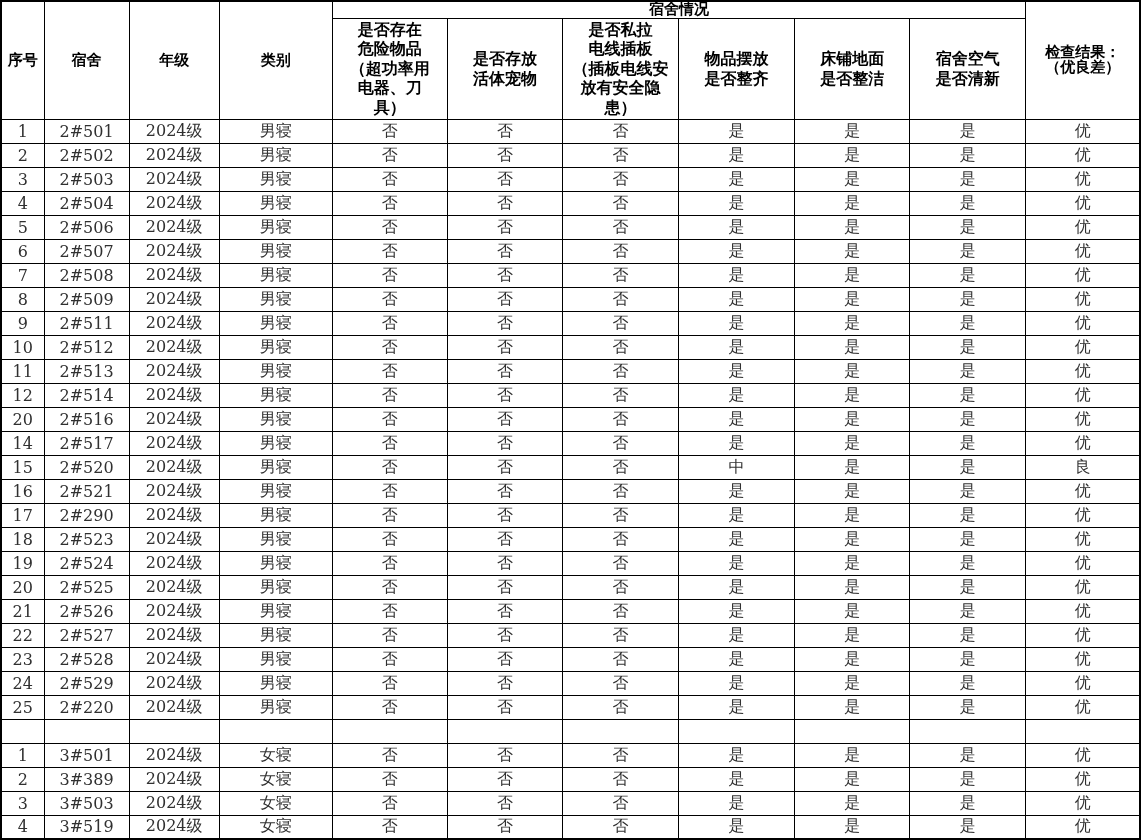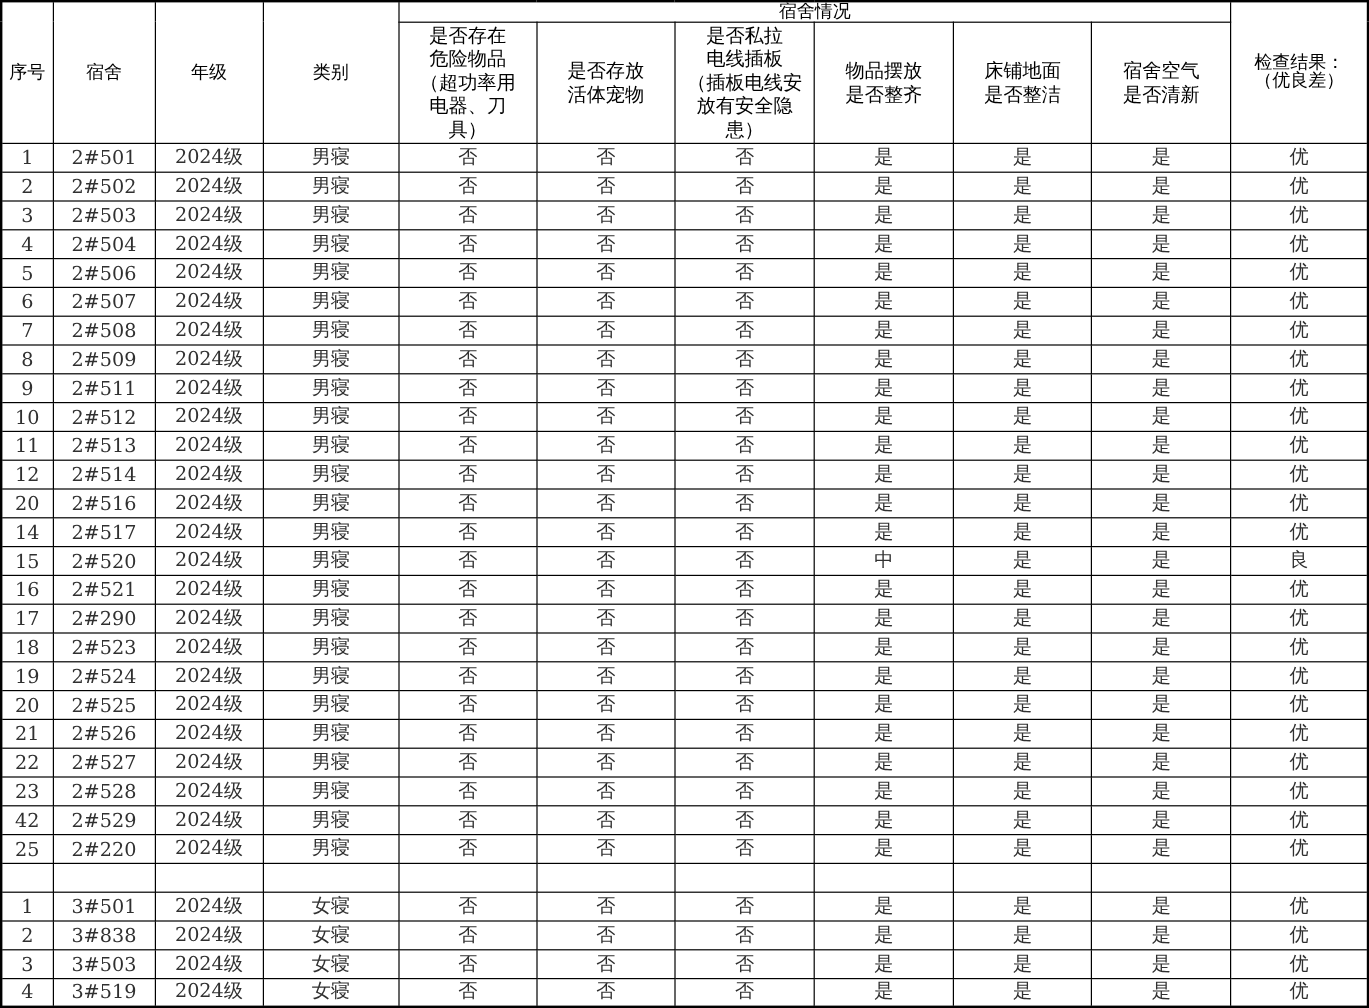--- a/index.html
+++ b/index.html
@@ -16,21 +16,21 @@
     font-family: "DejaVu Serif", "Liberation Serif", serif;
   }
   table.sheet th, table.sheet td {
     border: 1px solid #000000;
     text-align: center;
     vertical-align: middle;
     padding: 0 2px;
     overflow: hidden;
   }
   table.sheet th {
-    font-weight: normal;
+    font-weight: bold;
     color: #000000;
     font-size: 16px;
     line-height: 1.22;
     white-space: pre-line;
   }
   tr.group-header-row { height: 17px; }
   tr.group-header-row th { font-size: 15px; line-height: 1; }
   tr.sub-header-row { height: 101px; }
   table.sheet tbody tr { height: 24px; }
   table.sheet tbody td {
@@ -381,21 +381,21 @@
         <td>男寝</td>
         <td>否</td>
         <td>否</td>
         <td>否</td>
         <td>是</td>
         <td>是</td>
         <td>是</td>
         <td>优</td>
       </tr>
       <tr>
-        <td>42</td>
+        <td>24</td>
         <td>2#529</td>
         <td>2024级</td>
         <td>男寝</td>
         <td>否</td>
         <td>否</td>
         <td>否</td>
         <td>是</td>
         <td>是</td>
         <td>是</td>
         <td>优</td>
@@ -434,21 +434,21 @@
         <td>否</td>
         <td>否</td>
         <td>否</td>
         <td>是</td>
         <td>是</td>
         <td>是</td>
         <td>优</td>
       </tr>
       <tr>
         <td>2</td>
-        <td>3#838</td>
+        <td>3#389</td>
         <td>2024级</td>
         <td>女寝</td>
         <td>否</td>
         <td>否</td>
         <td>否</td>
         <td>是</td>
         <td>是</td>
         <td>是</td>
         <td>优</td>
       </tr>

